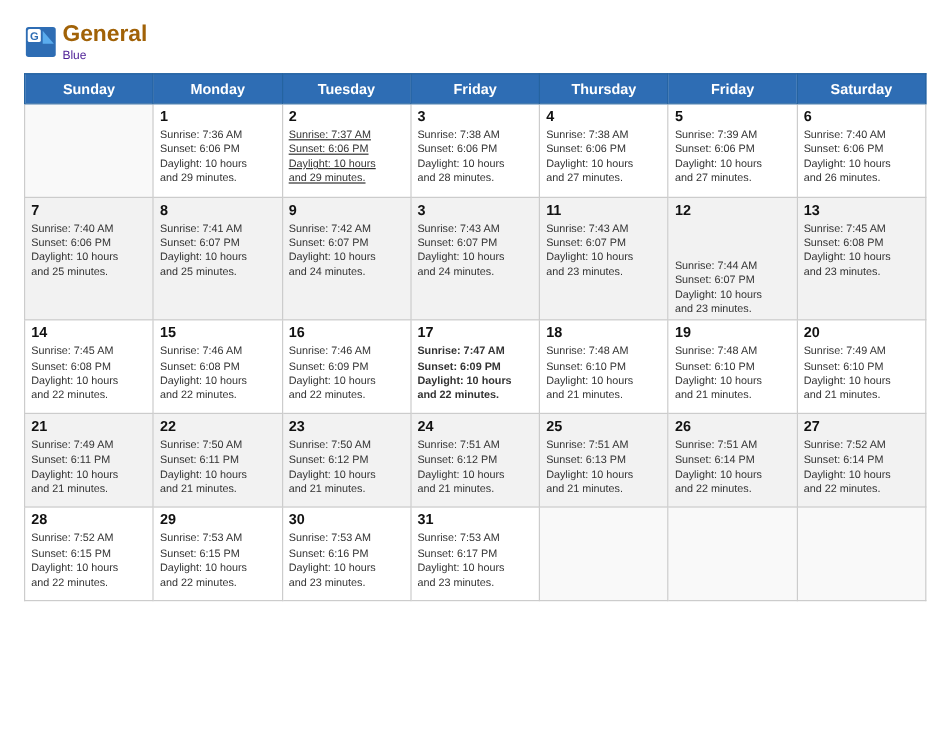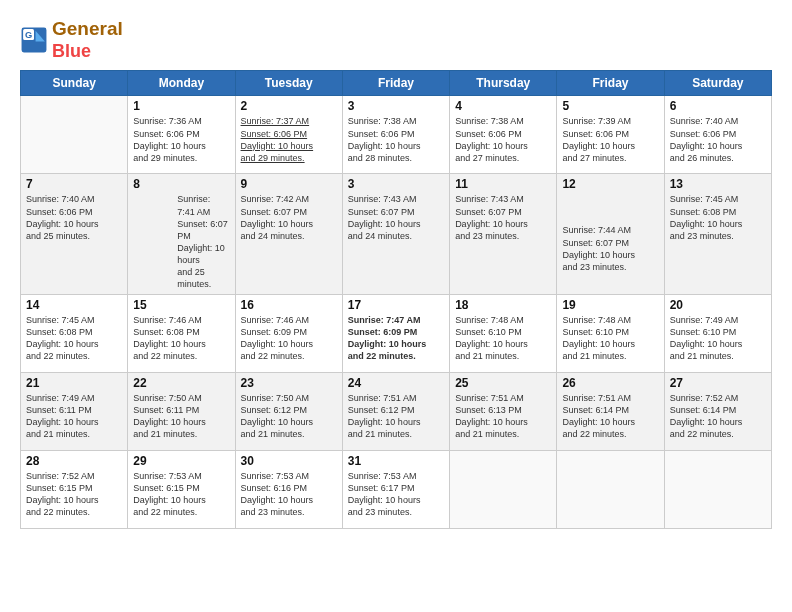--- a/index.html
+++ b/index.html
@@ -93,21 +93,21 @@
     <div class="logo">
       <svg class="logo-icon" viewBox="0 0 36 36">
         <rect x="0" y="0" width="36" height="36" fill="white"></rect>
         <rect x="2" y="2" width="32" height="32" rx="3" fill="#2e6db4"></rect>
         <polygon points="20,6 32,20 20,20" fill="#5aacee"></polygon>
         <rect x="4" y="4" width="14" height="14" rx="2" fill="white"></rect>
         <text x="11" y="16" font-size="12" font-weight="bold" fill="#2e6db4" text-anchor="middle" font-family="Arial">G</text>
       </svg>
       <div>
         <div style="font-size:19px;font-weight:bold;color:#a16207;line-height:1.2">General</div>
-        <div style="font-size:18px;font-weight:bold;color:#ef4444;line-height:1.2">Blue</div>
+        <div style="font-size:10px;font-weight:normal;color:#4c1d95;line-height:1.2">Blue</div>
       </div>
     </div>
     <div class="title-block">
       <div class="month-title"></div>
       <div class="location-title"></div>
     </div>
   </div>
 
   <table class="calendar-table">
     <thead>
@@ -170,21 +170,21 @@
         <tr class="shaded-row">
           <td>
             <span class="day-number">7</span>
             <div class="day-info" style="white-space: pre-line;">Sunrise: 7:40 AM
 Sunset: 6:06 PM
 Daylight: 10 hours
 and 25 minutes.</div>
           </td>
           <td>
             <span class="day-number">8</span>
-            <div class="day-info" style="white-space: pre-line; margin-left: 44px;">Sunrise: 7:41 AM
+            <div class="day-info" style="white-space: pre-line;">Sunrise: 7:41 AM
 Sunset: 6:07 PM
 Daylight: 10 hours
 and 25 minutes.</div>
           </td>
           <td>
             <span class="day-number">9</span>
             <div class="day-info" style="white-space: pre-line;">Sunrise: 7:42 AM
 Sunset: 6:07 PM
 Daylight: 10 hours
 and 24 minutes.</div>

